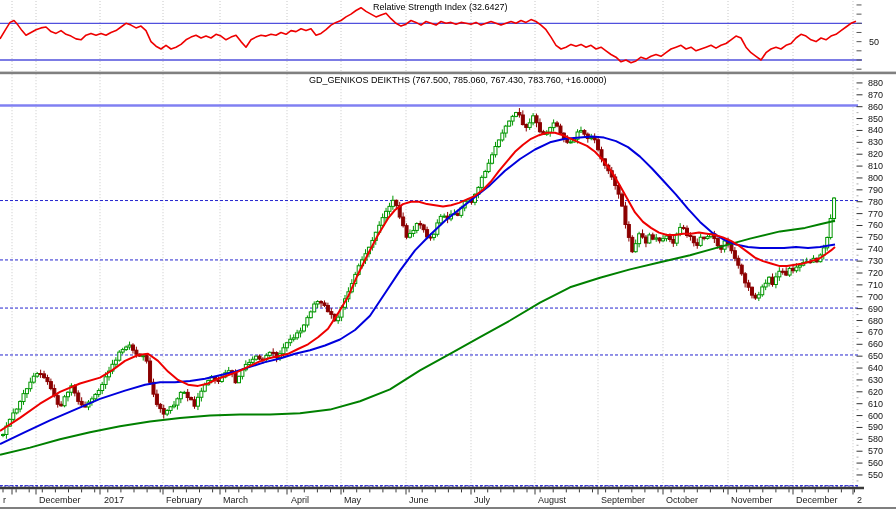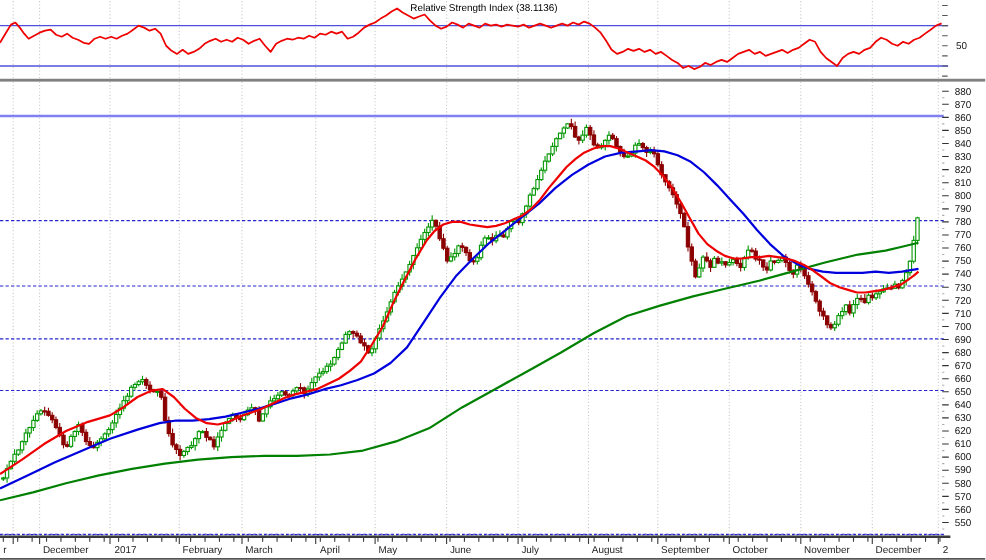--- a/index.html
+++ b/index.html
@@ -764,14 +764,15 @@
           <text x="474" y="503" font-size="9" fill="#222">July</text>
           <text x="538" y="503" font-size="9" fill="#222">August</text>
           <text x="601" y="503" font-size="9" fill="#222">September</text>
           <text x="666" y="503" font-size="9" fill="#222">October</text>
           <text x="731" y="503" font-size="9" fill="#222">November</text>
           <text x="796" y="503" font-size="9" fill="#222">December</text>
           <text x="857" y="503" font-size="9" fill="#222">2</text>
         </g>
         <line x1="0" y1="508" x2="896" y2="508" stroke="#555" stroke-width="1.6"></line>
       </svg></div>
-  <div class="title rsi-title">Relative Strength Index (38.1136)</div>
+  <div class="title rsi-title">Relative Strength Index (32.6427)</div>
+  <div class="title gd-title">GD_GENIKOS DEIKTHS (767.500, 785.060, 767.430, 783.760, +16.0000)</div>
 </div>
 
 </body></html>

